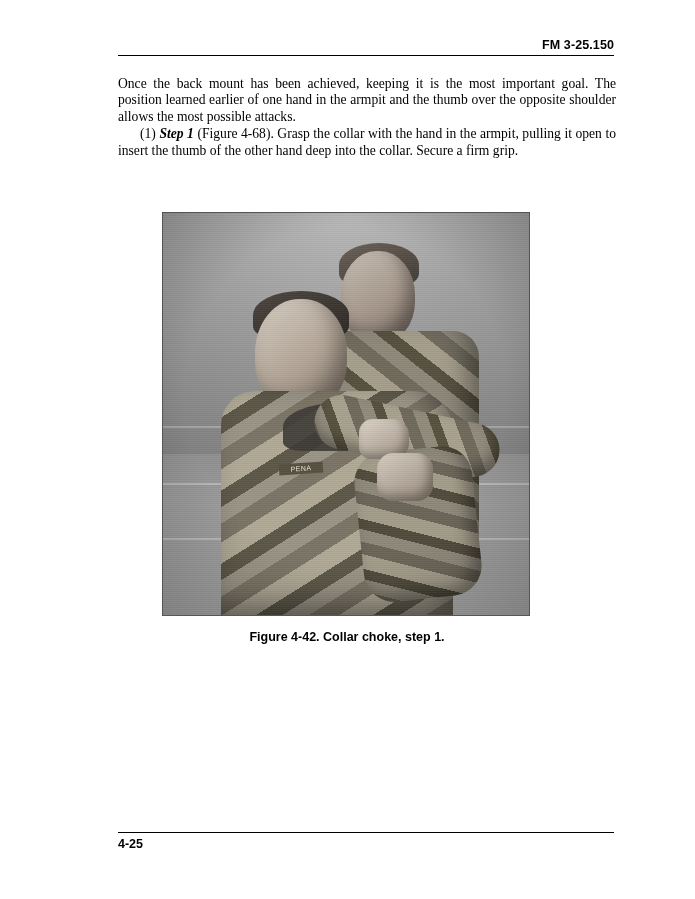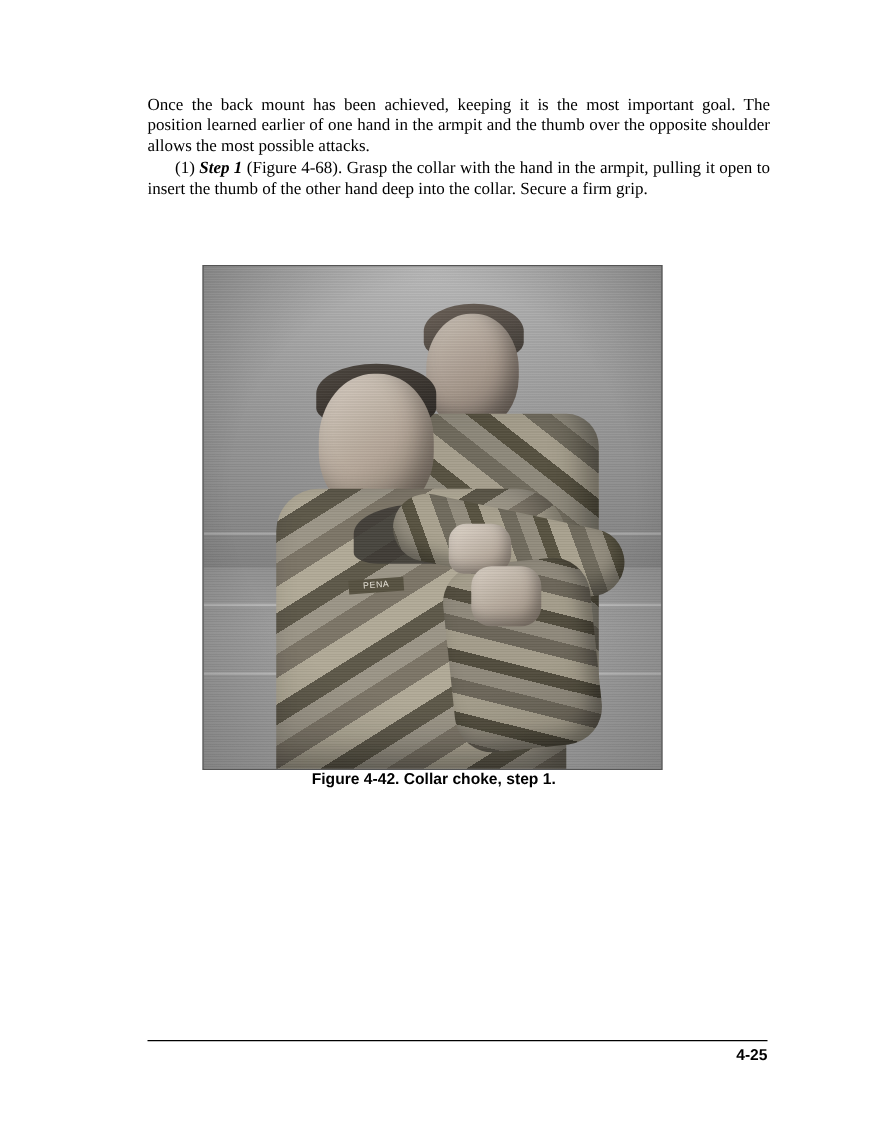--- a/index.html
+++ b/index.html
@@ -247,49 +247,53 @@
     pointer-events: none;
   }
   .grain {
     position: absolute;
     inset: 0;
     background-image:
       repeating-linear-gradient(0deg, rgba(255,255,255,.035) 0 1px, rgba(0,0,0,.035) 1px 2px);
     pointer-events: none;
   }
   .figure-caption {
+    margin-top: 14px;
     text-align: center;
     font-family: "Liberation Sans", sans-serif;
     font-weight: bold;
     font-size: 12.5px;
   }
   
   .footer {
     position: absolute;
     left: 118px;
     top: 832px;
     width: 496px;
-    text-align: right;
   }
   .footer-rule {
     border-bottom: 1.4px solid #000;
     width: 100%;
     margin-bottom: 4px;
   }
   .footer-page {
     font-family: "Liberation Sans", sans-serif;
     font-weight: bold;
     font-size: 12.5px;
   }
 </style>
 </head>
 <body>
 
 <div class="page">
 
+  <div class="header">
+    <div class="header-title">FM 3-25.150</div>
+    <div class="header-rule"></div>
+  </div>
 
   <div class="content">
 
 
     <p class="para lead">Once the back mount has been achieved, keeping it is the most important goal. The position learned earlier of one hand in the armpit and the thumb over the opposite shoulder allows the most possible attacks.</p>
 
 
     <p class="step-para"><span class="first-line-indent"></span><span>(1)</span>&nbsp;<span class="ital">Step 1</span>&nbsp;<span>(Figure 4-68).</span>&nbsp;<span>Grasp the collar with the hand in the armpit, pulling it open to insert the thumb of the other hand deep into the collar. Secure a firm grip.</span></p>
 
   </div>

